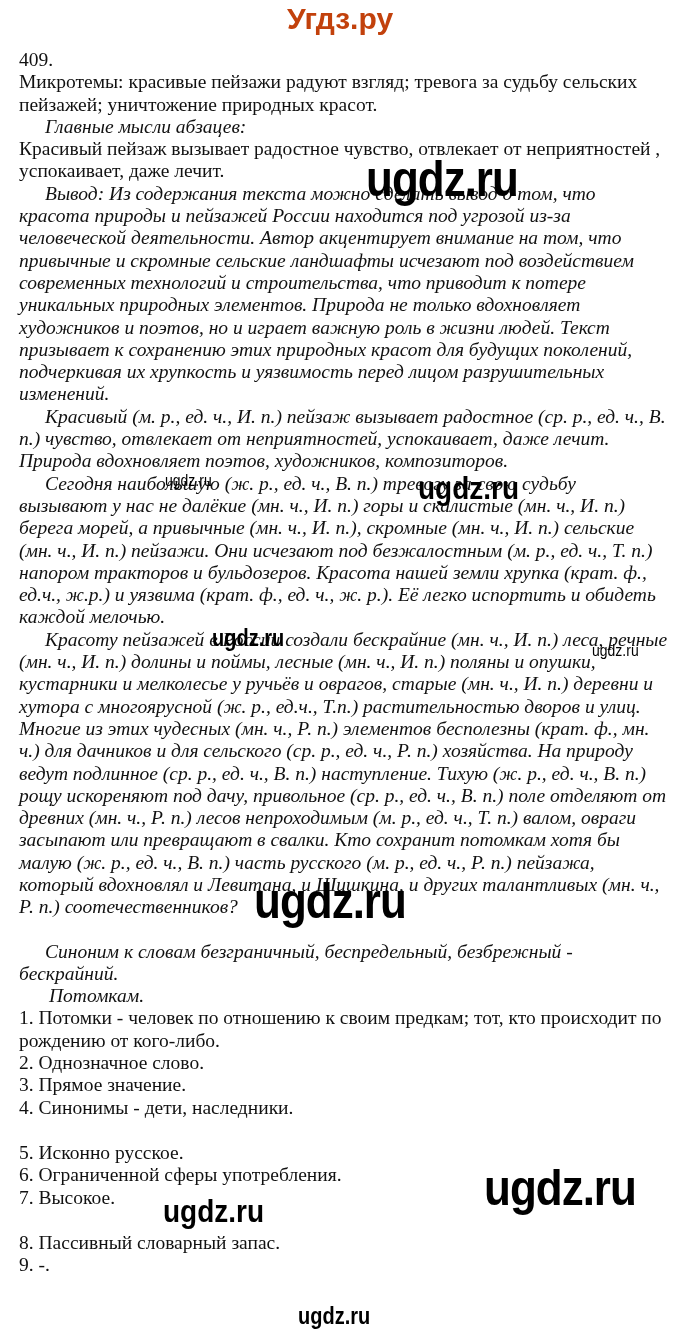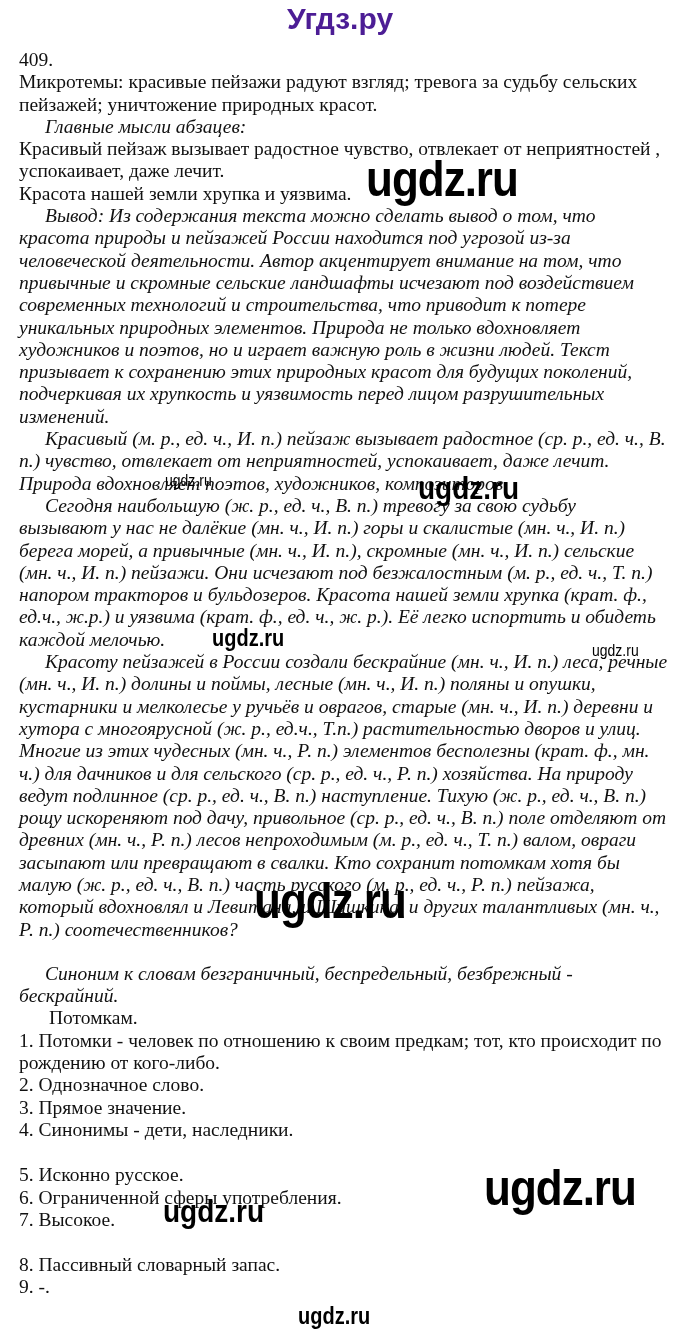--- a/index.html
+++ b/index.html
@@ -1,45 +1,44 @@
 <!DOCTYPE html>
 <html><head>
   <meta charset="utf-8">
   <style>
     html, body { margin: 0; padding: 0; background: #ffffff; }
     body { width: 680px; height: 1332px; position: relative; overflow: hidden;
            font-family: "Liberation Serif", serif; color: #111; }
     .site-title { position: absolute; top: 2px; left: 0; width: 680px; text-align: center;
                   font-family: "Liberation Sans", sans-serif; font-weight: bold; font-size: 30px;
-                  color: #4c1d95; letter-spacing: 0px; }
+                  color: #c2410c; letter-spacing: 0px; }
     .doc { position: absolute; left: 19px; top: 49px; width: 650px;
            font-size: 19.5px; line-height: 22.3px; }
     .doc p { margin: 0; }
     .ind { text-indent: 26px; font-style: italic; }
-    .ind2 { text-indent: 30px; }
+    .ind2 { text-indent: 30px; font-style: italic; }
     .gap { height: 22px; }
     .gap2 { height: 23px; }
     .wm { position: absolute; font-family: "Liberation Sans", sans-serif; font-weight: bold;
           color: #000; white-space: nowrap; transform: scaleY(1.15); transform-origin: top left; }
     .wm-lg { font-size: 44px; letter-spacing: -1px; }
     .wm-md { font-size: 28px; }
     .wm-sm { font-size: 20px; }
     .wm-xs { font-size: 14px; font-weight: normal; }
   </style>
 </head>
 <body>
 
 <div class="site-title">Угдз.ру</div>
 
 <div class="doc">
   <p>409.</p>
   <p>Микротемы: красивые пейзажи радуют взгляд; тревога за судьбу сельских пейзажей; уничтожение природных красот.</p>
   <p class="ind">Главные мысли абзацев:</p>
   <p>Красивый пейзаж вызывает радостное чувство, отвлекает от неприятностей , успокаивает, даже лечит.</p>
-  <p>Красота нашей земли хрупка и уязвима.</p>
   <p class="ind">Вывод: Из содержания текста можно сделать вывод о том, что красота природы и пейзажей России находится под угрозой из-за человеческой деятельности. Автор акцентирует внимание на том, что привычные и скромные сельские ландшафты исчезают под воздействием современных технологий и строительства, что приводит к потере уникальных природных элементов. Природа не только вдохновляет художников и поэтов, но и играет важную роль в жизни людей. Текст призывает к сохранению этих природных красот для будущих поколений, подчеркивая их хрупкость и уязвимость перед лицом разрушительных изменений.</p>
   <p class="ind">Красивый (м. р., ед. ч., И. п.) пейзаж вызывает радостное (ср. р., ед. ч., В. п.) чувство, отвлекает от неприятностей, успокаивает, даже лечит. Природа вдохновляет поэтов, художников, композиторов.</p>
   <p class="ind">Сегодня наибольшую (ж. р., ед. ч., В. п.) тревогу за свою судьбу вызывают у нас не далёкие (мн. ч., И. п.) горы и скалистые (мн. ч., И. п.) берега морей, а привычные (мн. ч., И. п.), скромные (мн. ч., И. п.) сельские (мн. ч., И. п.) пейзажи. Они исчезают под безжалостным (м. р., ед. ч., Т. п.) напором тракторов и бульдозеров. Красота нашей земли хрупка (крат. ф., ед.ч., ж.р.) и уязвима (крат. ф., ед. ч., ж. р.). Её легко испортить и обидеть каждой мелочью.</p>
   <p class="ind">Красоту пейзажей в России создали бескрайние (мн. ч., И. п.) леса, речные (мн. ч., И. п.) долины и поймы, лесные (мн. ч., И. п.) поляны и опушки, кустарники и мелколесье у ручьёв и оврагов, старые (мн. ч., И. п.) деревни и хутора с многоярусной (ж. р., ед.ч., Т.п.) растительностью дворов и улиц. Многие из этих чудесных (мн. ч., Р. п.) элементов бесполезны (крат. ф., мн. ч.) для дачников и для сельского (ср. р., ед. ч., Р. п.) хозяйства. На природу ведут подлинное (ср. р., ед. ч., В. п.) наступление. Тихую (ж. р., ед. ч., В. п.) рощу искореняют под дачу, привольное (ср. р., ед. ч., В. п.) поле отделяют от древних (мн. ч., Р. п.) лесов непроходимым (м. р., ед. ч., Т. п.) валом, овраги засыпают или превращают в свалки. Кто сохранит потомкам хотя бы малую (ж. р., ед. ч., В. п.) часть русского (м. р., ед. ч., Р. п.) пейзажа, который вдохновлял и Левитана, и Шишкина, и других талантливых (мн. ч., Р. п.) соотечественников?</p>
   <div class="gap"></div>
   <p class="ind">Синоним к словам безграничный, беспредельный, безбрежный - бескрайний.</p>
   <p class="ind2">Потомкам.</p>
   <p>1. Потомки -  человек по отношению к своим предкам; тот, кто происходит по рождению от кого-либо.</p>
   <p>2. Однозначное слово.</p>
   <p>3. Прямое значение.</p>

